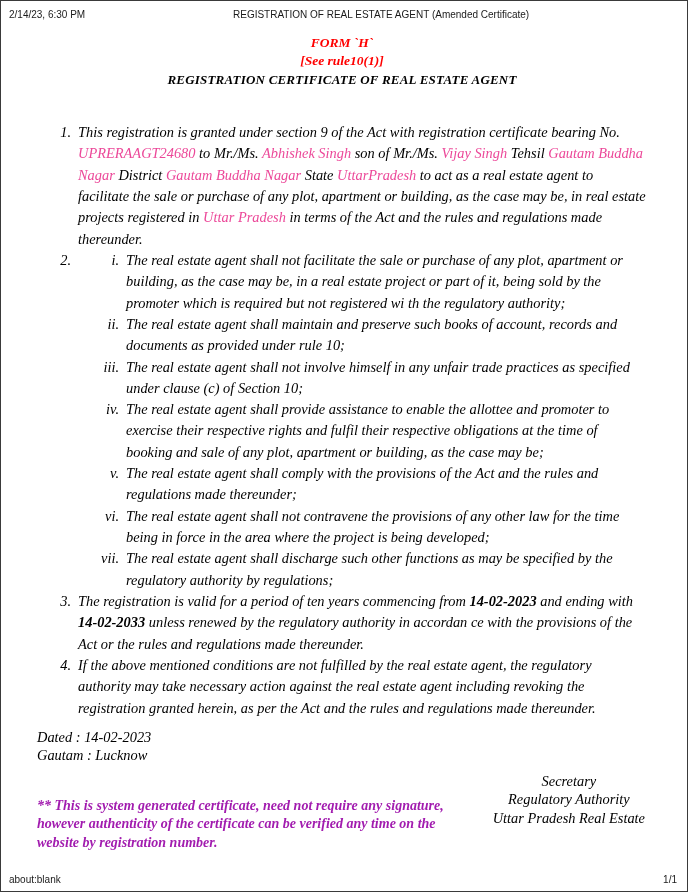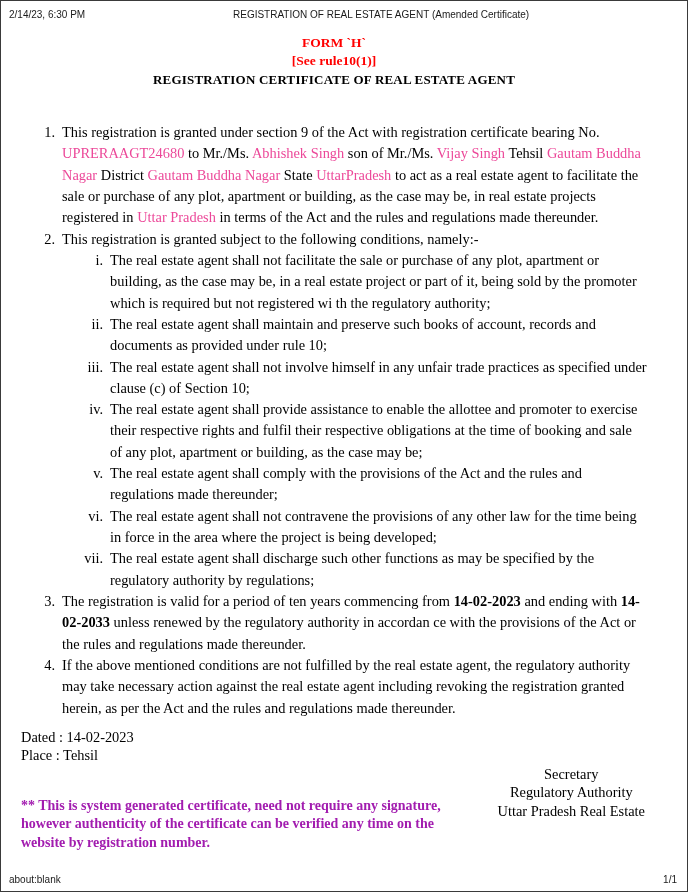--- a/index.html
+++ b/index.html
@@ -14,21 +14,21 @@
     color: #000;
   }
   .print-header {
     display: flex; align-items: flex-end;
     padding: 8px 10px 0 8px;
     font-family: "Liberation Sans", sans-serif;
     font-size: 10px; color: #1a1a1a;
   }
   .ph-dt { flex: none; }
   .ph-title { flex: 1; text-align: center; }
-  .doc { padding: 14px 40px 0 20px; flex: 1; }
+  .doc { padding: 14px 40px 0 36px; flex: 1; font-style: italic; }
   .form-no, .rule {
     text-align: center; color: #ff0000; font-weight: 700;
     font-size: 13.5px; line-height: 1.3;
   }
   .title {
     text-align: center; font-size: 13px; font-weight: 700;
     margin: 3px 0 0 0; letter-spacing: 0.2px;
   }
   .main-list { margin: 34px 0 0 8px; font-size: 14.4px; line-height: 1.48; }
   .main-item { display: flex; }
@@ -41,21 +41,21 @@
   .seg-bold { font-weight: 700; }
   .seg-normal { color: inherit; }
   .closing { margin-top: 9px; font-size: 14.4px; }
   .dated-place { line-height: 1.28; }
   .sign-row { display: flex; align-items: flex-start; }
   .notice {
     color: #a21caf; font-weight: 700; width: 438px;
     font-size: 14px; line-height: 1.32; margin-top: 32px;
   }
   .signature {
-    margin-left: auto; margin-right: 2px;
+    margin-left: auto; margin-top: 7px; margin-right: 2px;
     text-align: center; line-height: 1.28;
   }
   .print-footer {
     margin-top: auto;
     display: flex; justify-content: space-between;
     font-family: "Liberation Sans", sans-serif;
     font-size: 10px; color: #1a1a1a;
     padding: 4px 10px 6px 8px;
   }
 </style>
@@ -77,21 +77,20 @@
     <div class="main-list">
 
       <div class="main-item">
         <span class="m-marker">1.</span>
         <span class="m-content"><span class="seg-normal">This registration is granted under section 9 of the Act with registration certificate bearing No. </span><span class="seg-red">UPRERAAGT24680</span><span class="seg-normal"> to Mr./Ms. </span><span class="seg-red">Abhishek Singh</span><span class="seg-normal"> son of Mr./Ms. </span><span class="seg-red">Vijay Singh</span><span class="seg-normal"> Tehsil </span><span class="seg-red">Gautam Buddha Nagar</span><span class="seg-normal"> District </span><span class="seg-red">Gautam Buddha Nagar</span><span class="seg-normal"> State </span><span class="seg-red">UttarPradesh</span><span class="seg-normal"> to act as a real estate agent to facilitate the sale or purchase of any plot, apartment or building, as the case may be, in real estate projects registered in </span><span class="seg-red">Uttar Pradesh</span><span class="seg-normal"> in terms of the Act and the rules and regulations made thereunder.</span></span>
       </div>
 
       <div class="main-item">
         <span class="m-marker">2.</span>
         <span class="m-content">
-          <span>This registration is granted subject to the following conditions, namely:-</span>
           <span class="condition-list">
             <span class="sub-item">
               <span class="s-marker">i.</span>
               <span class="s-content">The real estate agent shall not facilitate the sale or purchase of any plot, apartment or building, as the case may be, in a real estate project or part of it, being sold by the promoter which is required but not registered wi th the regulatory authority;</span>
             </span>
             <span class="sub-item">
               <span class="s-marker">ii.</span>
               <span class="s-content">The real estate agent shall maintain and preserve such books of account, records and documents as provided under rule 10;</span>
             </span>
             <span class="sub-item">
@@ -126,21 +125,21 @@
       <div class="main-item">
         <span class="m-marker">4.</span>
         <span class="m-content">If the above mentioned conditions are not fulfilled by the real estate agent, the regulatory authority may take necessary action against the real estate agent including revoking the registration granted herein, as per the Act and the rules and regulations made thereunder.</span>
       </div>
 
     </div>
 
     <div class="closing">
       <div class="dated-place">
         <div>Dated : 14-02-2023</div>
-        <div>Place : Tehsil</div>
+        <div>Gautam : Lucknow</div>
       </div>
       <div class="sign-row">
         <div class="notice">** This is system generated certificate, need not require any signature, however authenticity of the certificate can be verified any time on the website by registration number.</div>
         <div class="signature">
           <div>Secretary</div>
           <div>Regulatory Authority</div>
           <div>Uttar Pradesh Real Estate</div>
         </div>
       </div>
     </div>

